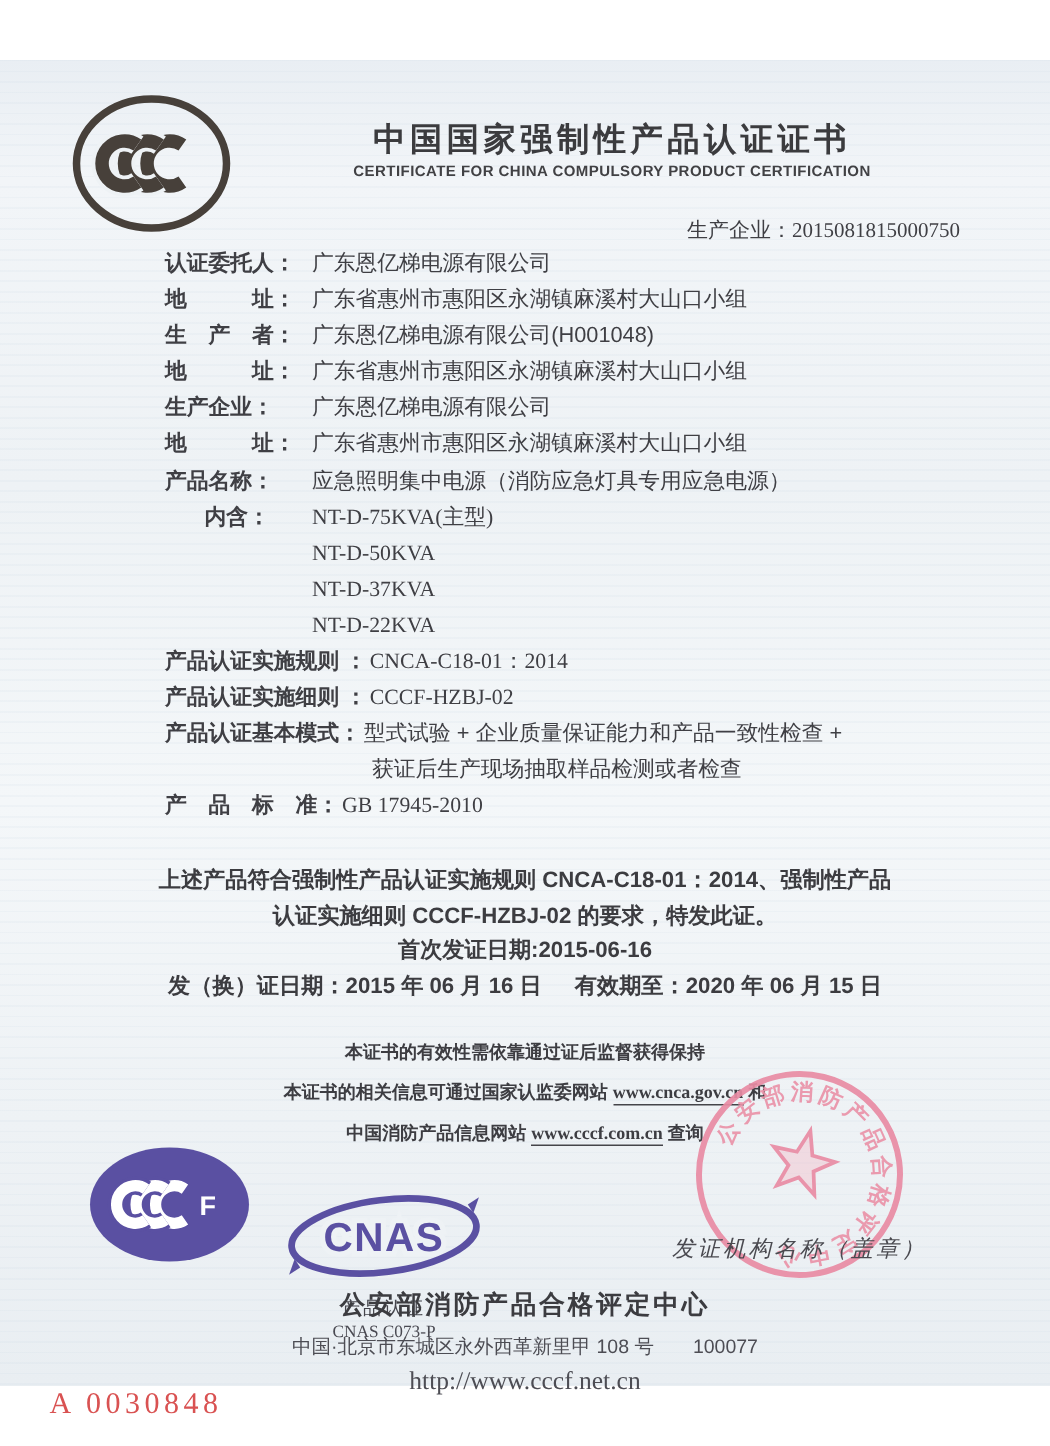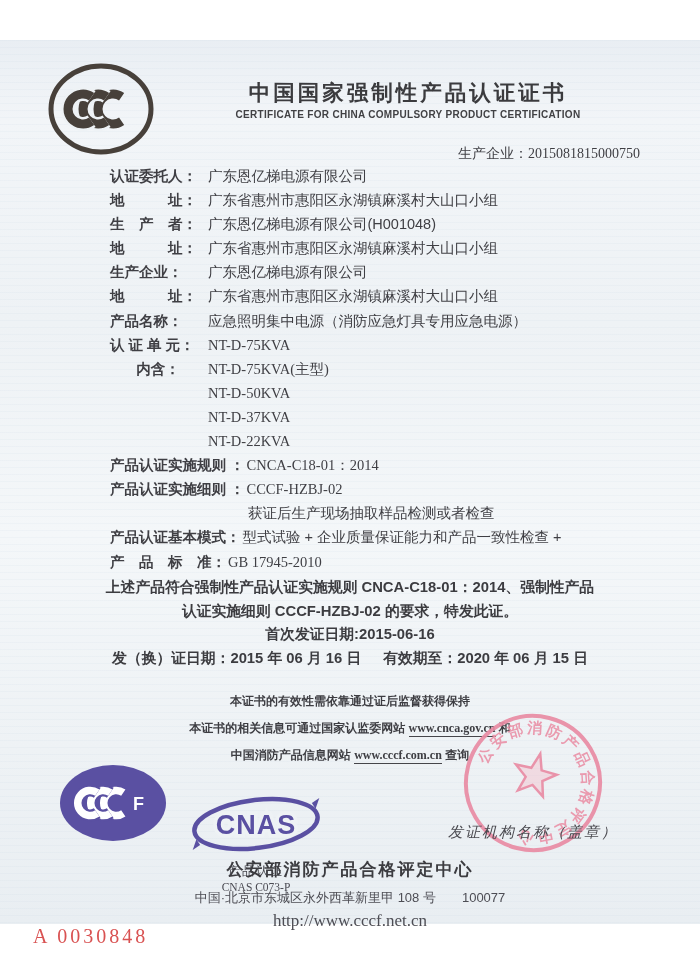--- a/index.html
+++ b/index.html
@@ -69,29 +69,28 @@
     </div>
 
     <div class="rows">
       <div class="row"><span class="lbl">认证委托人：</span><span class="val">广东恩亿梯电源有限公司</span></div>
       <div class="row"><span class="lbl">地　　　址：</span><span class="val">广东省惠州市惠阳区永湖镇麻溪村大山口小组</span></div>
       <div class="row"><span class="lbl">生　产　者：</span><span class="val">广东恩亿梯电源有限公司(H001048)</span></div>
       <div class="row"><span class="lbl">地　　　址：</span><span class="val">广东省惠州市惠阳区永湖镇麻溪村大山口小组</span></div>
       <div class="row"><span class="lbl">生产企业：</span><span class="val">广东恩亿梯电源有限公司</span></div>
       <div class="row"><span class="lbl">地　　　址：</span><span class="val">广东省惠州市惠阳区永湖镇麻溪村大山口小组</span></div>
       <div class="row"><span class="lbl">产品名称：</span><span class="val">应急照明集中电源（消防应急灯具专用应急电源）</span></div>
-      <div class="row"><span class="lbl">认 证 单 元：</span><span class="val latin">NT-D-75KVA</span></div>
       <div class="row"><span class="lbl lbl-r">内含：</span><span class="val latin">NT-D-75KVA(主型)</span></div>
       <div class="row"><span class="lbl"></span><span class="val latin">NT-D-50KVA</span></div>
       <div class="row"><span class="lbl"></span><span class="val latin">NT-D-37KVA</span></div>
       <div class="row"><span class="lbl"></span><span class="val latin">NT-D-22KVA</span></div>
       <div class="row"><span class="lblb">产品认证实施规则 ：</span><span class="val latin">CNCA-C18-01：2014</span></div>
       <div class="row"><span class="lblb">产品认证实施细则 ：</span><span class="val latin">CCCF-HZBJ-02</span></div>
+      <div class="row"><span class="lblb">产品认证基本模式：</span><span class="val">型式试验 + 企业质量保证能力和产品一致性检查 +</span></div>
       <div class="row indent"><span>获证后生产现场抽取样品检测或者检查</span></div>
-      <div class="row"><span class="lblb">产品认证基本模式：</span><span class="val">型式试验 + 企业质量保证能力和产品一致性检查 +</span></div>
       <div class="row"><span class="lblb">产　品　标　准：</span><span class="val latin">GB 17945-2010</span></div>
     </div>
 
     <div class="statement">
       <div>上述产品符合强制性产品认证实施规则 CNCA-C18-01：2014、强制性产品</div>
       <div>认证实施细则 CCCF-HZBJ-02 的要求，特发此证。</div>
       <div>首次发证日期:2015-06-16</div>
       <div>
         <span>发（换）证日期：</span><span>2015 年 06 月 16 日</span><span class="gap">有效期至：</span><span>2020 年 06 月 15 日</span>
       </div>

